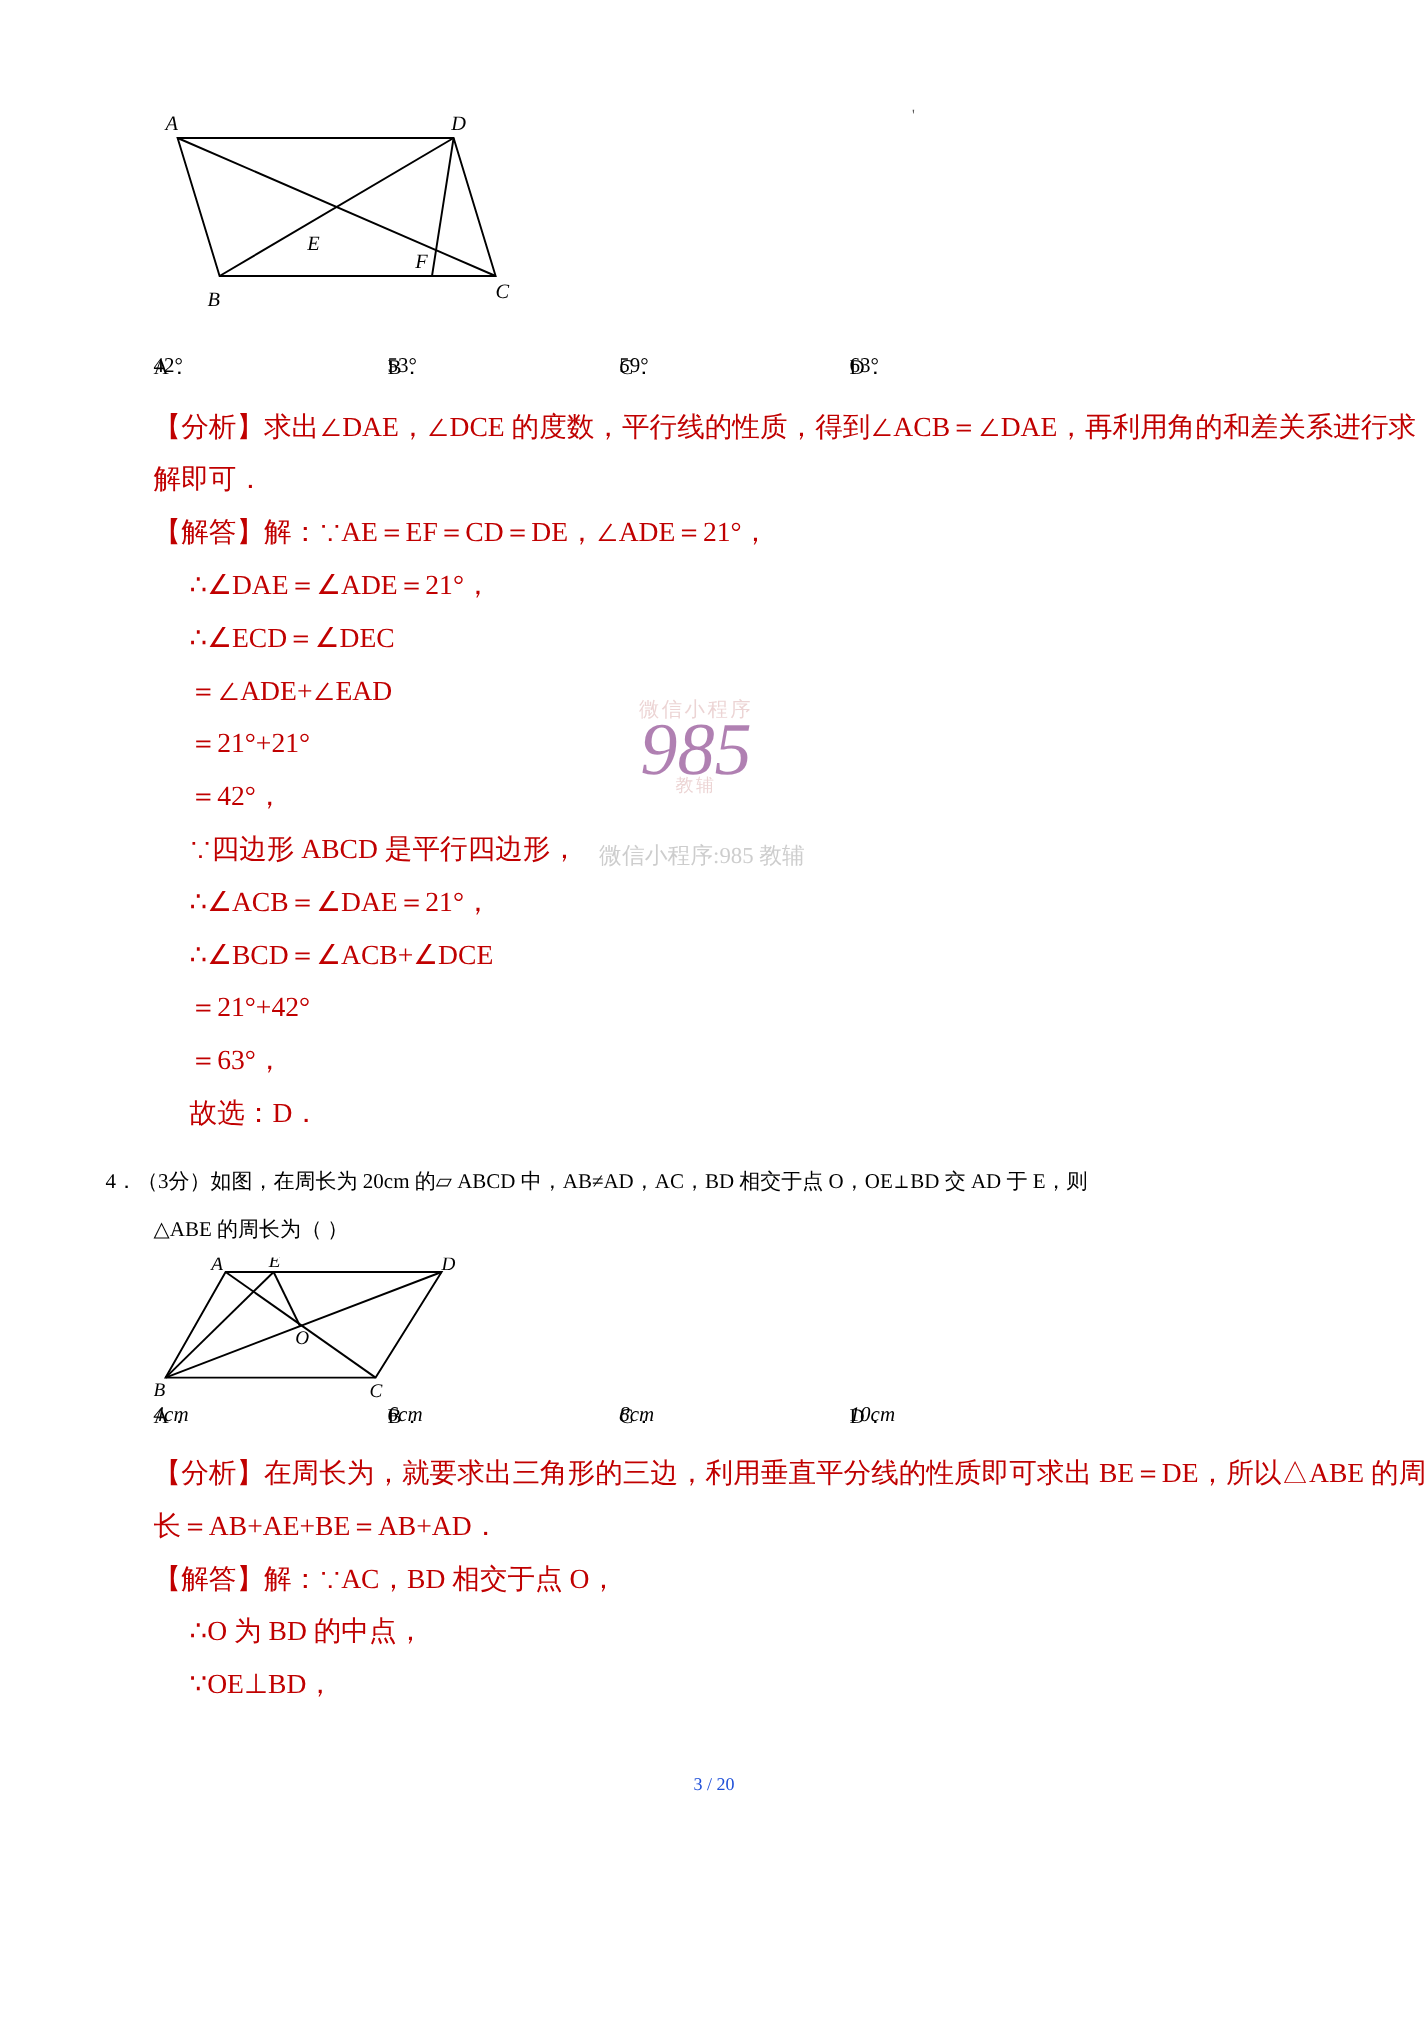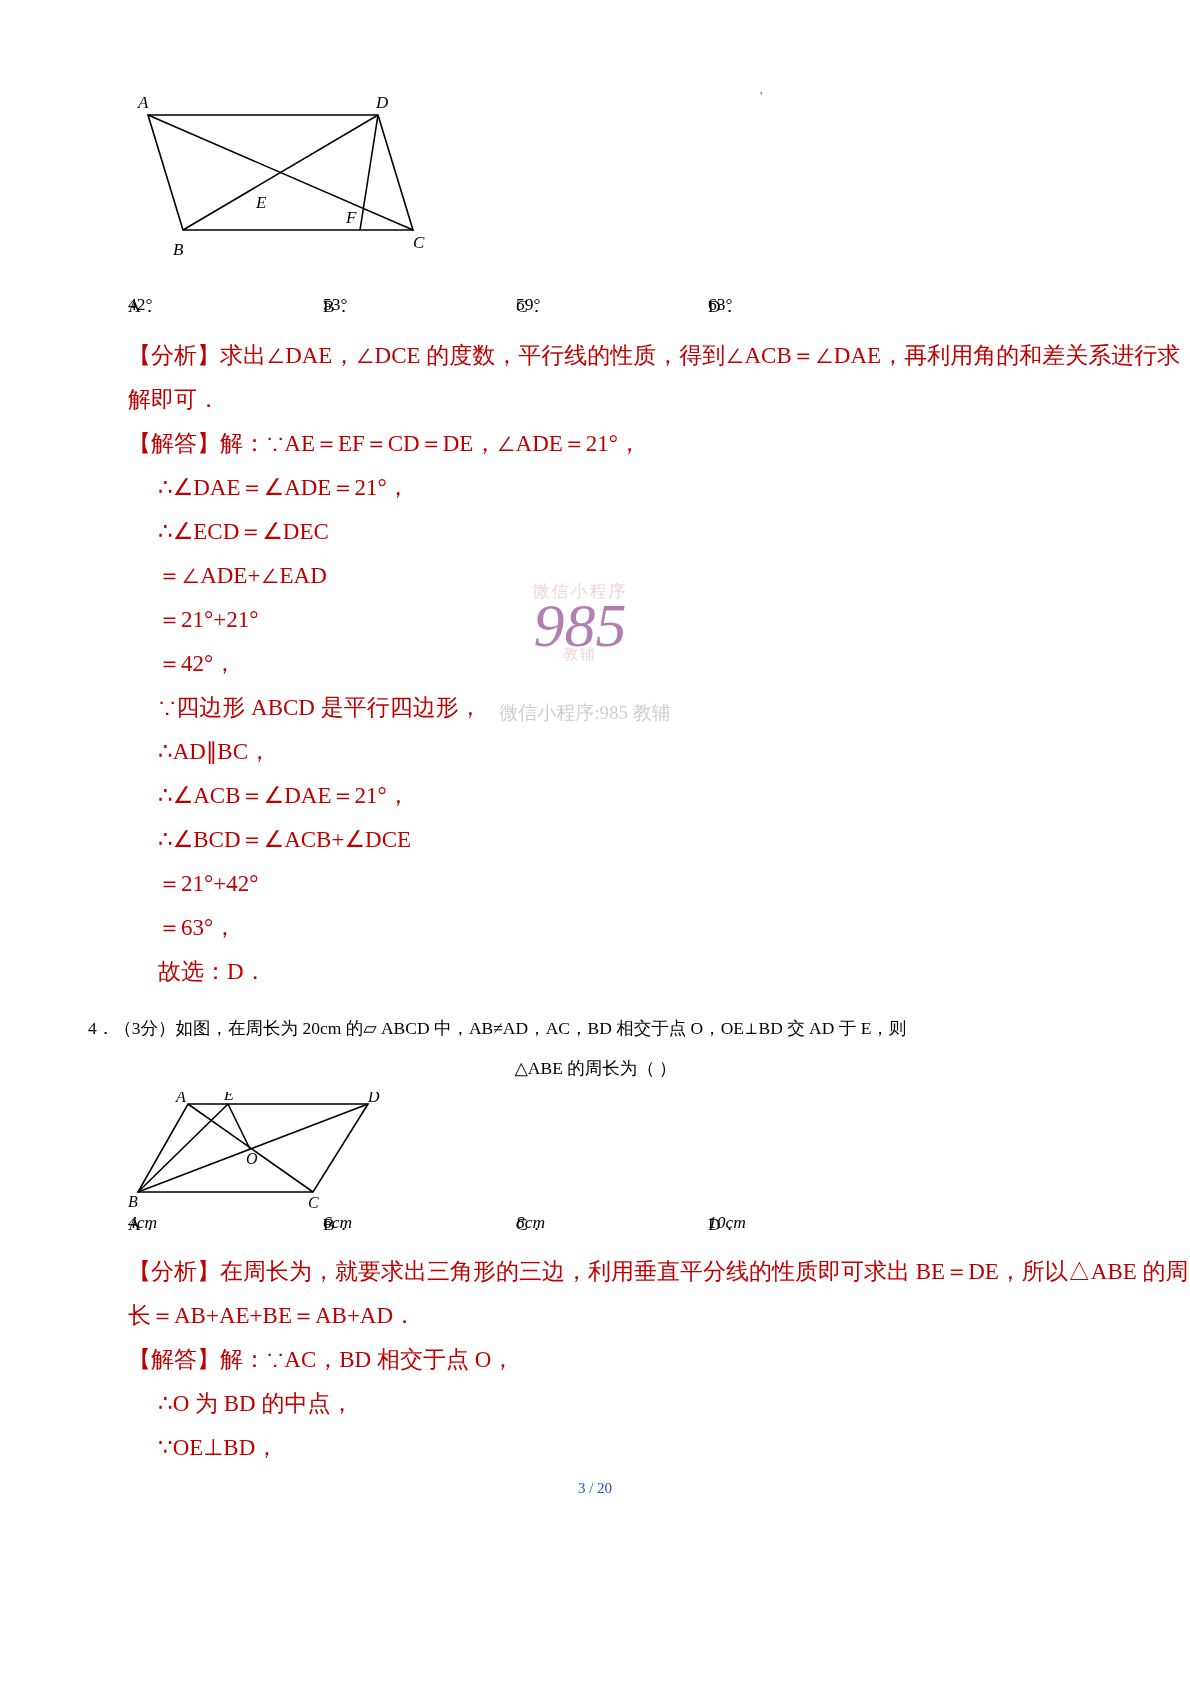--- a/index.html
+++ b/index.html
@@ -41,21 +41,20 @@
     position:absolute;
     top:0;
   }
   .q-num{
     font-size:17.5px;
     line-height:40px;
   }
   .q-body{
     font-size:17.5px;
     line-height:40px;
-    text-align:center;
   }
   .indent{padding-left:30px;}
   .footer{
     position:absolute;
     left:0;right:0;
     top:1480px;
     text-align:center;
     font-size:15px;
     color:#1d4ed8;
   }
@@ -160,21 +159,20 @@
 
     <div class="line red">
       <span>【解答】</span><span>解：∵AE＝EF＝CD＝DE，∠ADE＝21°，</span>
     </div>
     <div class="line red indent">∴∠DAE＝∠ADE＝21°，</div>
     <div class="line red indent">∴∠ECD＝∠DEC</div>
     <div class="line red indent">＝∠ADE+∠EAD</div>
     <div class="line red indent">＝21°+21°</div>
     <div class="line red indent">＝42°，</div>
     <div class="line red indent">∵四边形 ABCD 是平行四边形，</div>
-    <div class="line red indent">∴AD∥BC，</div>
     <div class="line red indent">∴∠ACB＝∠DAE＝21°，</div>
     <div class="line red indent">∴∠BCD＝∠ACB+∠DCE</div>
     <div class="line red indent">＝21°+42°</div>
     <div class="line red indent">＝63°，</div>
     <div class="line red indent">故选：D．</div>
 
     <div class="q-num" style="margin-top:14px;margin-left:-40px;">
       <span>4．（3分）</span><span>如图，在周长为 20cm 的▱ ABCD 中，AB≠AD，AC，BD 相交于点 O，OE⊥BD 交 AD 于 E，则</span>
     </div>
     <div class="q-body">△ABE 的周长为（      ）</div>

